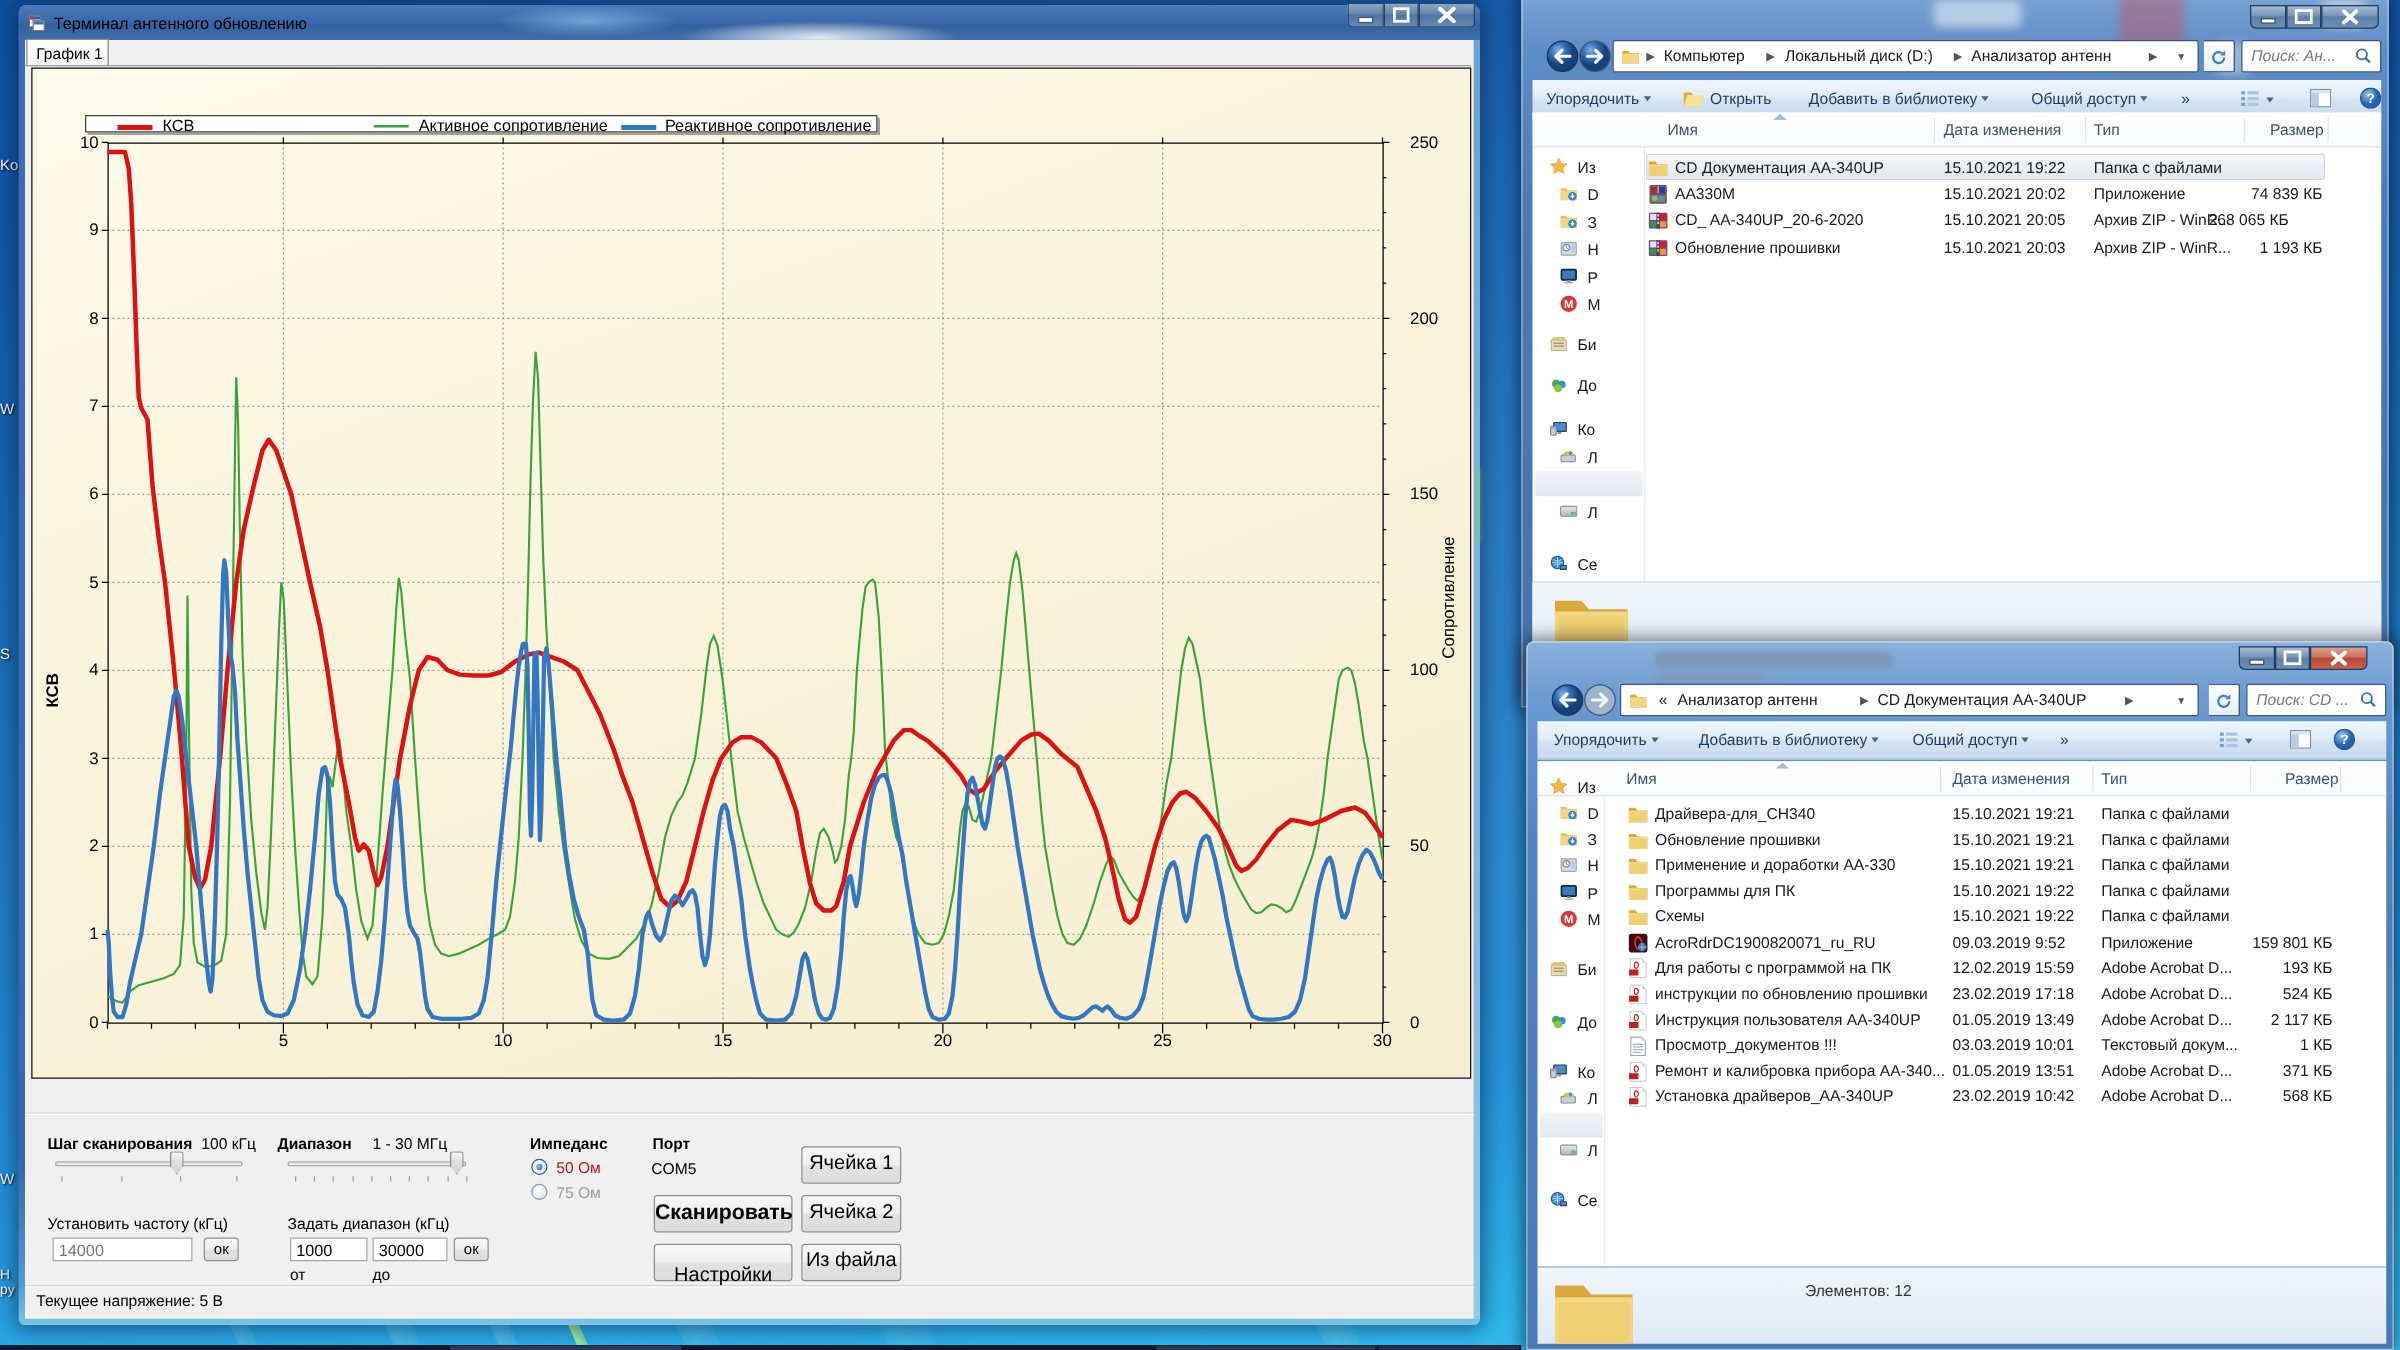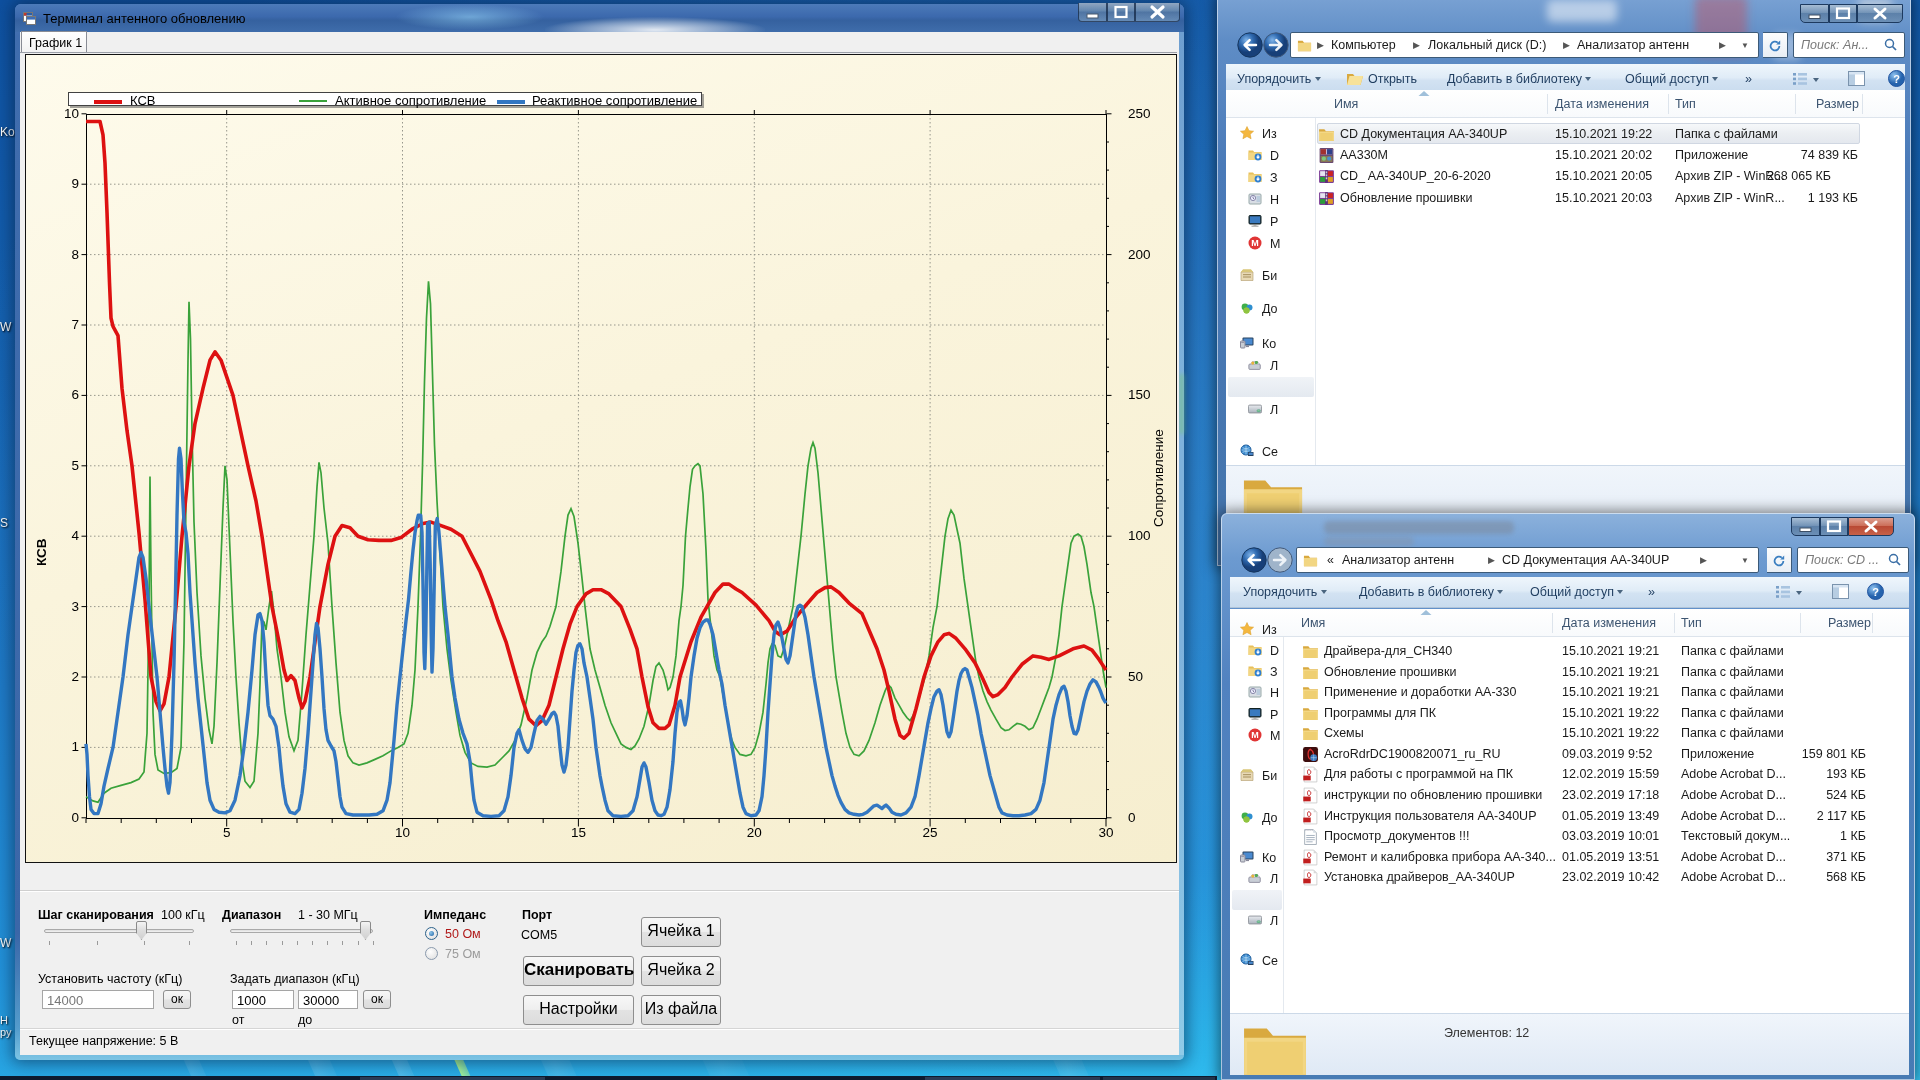--- a/index.html
+++ b/index.html
@@ -296,21 +296,21 @@
     <div class="ctl bld" style="left:404px;top:876px">Импеданс</div>
     <div class="radio sel" style="left:405px;top:895px"></div>
     <div class="ctl" style="left:425px;top:895px;color:#b01919">50 Ом</div>
     <div class="radio" style="left:405px;top:915px"></div>
     <div class="ctl" style="left:425px;top:915px;color:#9b9b9b">75 Ом</div>
     <div class="ctl bld" style="left:502px;top:876px">Порт</div>
     <div class="ctl" style="left:501px;top:896px">COM5</div>
     <div class="win-btn" style="left:621px;top:885px;width:80px;height:30px;font-size:16px;padding-top:4px">Ячейка 1</div>
     <div class="win-btn" style="left:503px;top:924px;width:111px;height:30px;font-size:17px;font-weight:700;padding-top:3px">Сканировать</div>
     <div class="win-btn" style="left:621px;top:924px;width:80px;height:30px;font-size:16px;padding-top:4px">Ячейка 2</div>
-    <div class="win-btn" style="left:503px;top:963px;width:111px;height:30px;font-size:16px;padding-top:4px">Настройки</div>
+    <div class="win-btn" style="left:503px;top:963px;width:111px;height:30px;font-size:16px;padding-top:16px">Настройки</div>
     <div class="win-btn" style="left:621px;top:963px;width:80px;height:30px;font-size:16px;padding-top:4px">Из файла</div>
     <div class="ctl" style="left:18px;top:940px">Установить частоту (кГц)</div>
     <div class="inp" style="left:22px;top:958px;width:112px;height:19px;color:#777">14000</div>
     <div class="win-btn" style="left:143px;top:958px;width:28px;height:19px;font-size:12px;padding-top:1px">ок</div>
     <div class="ctl" style="left:210px;top:940px">Задать диапазон (кГц)</div>
     <div class="inp" style="left:212px;top:958px;width:62px;height:19px">1000</div>
     <div class="inp" style="left:278px;top:958px;width:60px;height:19px">30000</div>
     <div class="win-btn" style="left:343px;top:958px;width:28px;height:19px;font-size:12px;padding-top:1px">ок</div>
     <div class="ctl" style="left:212px;top:981px">от</div>
     <div class="ctl" style="left:278px;top:981px">до</div>

